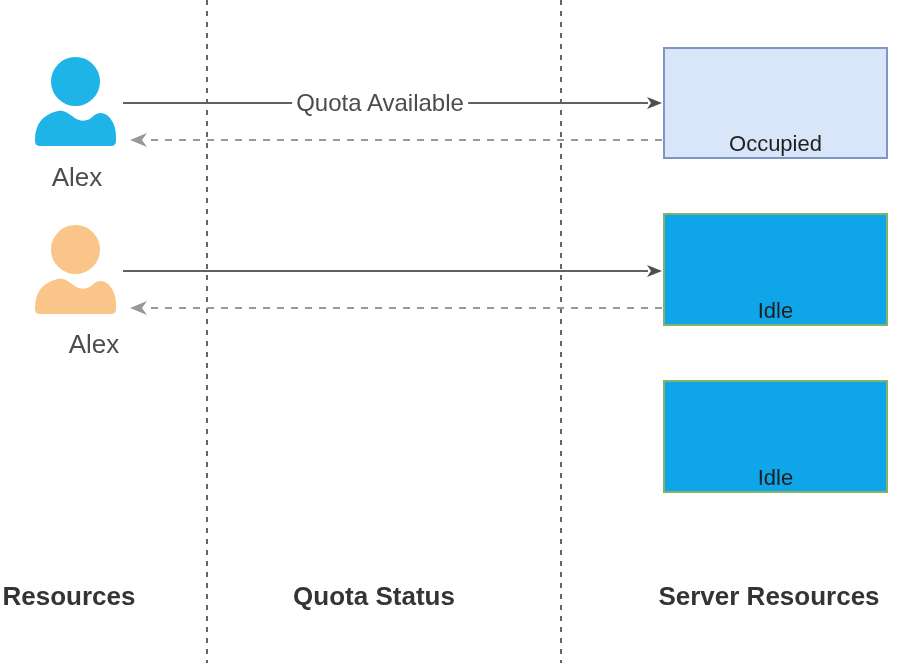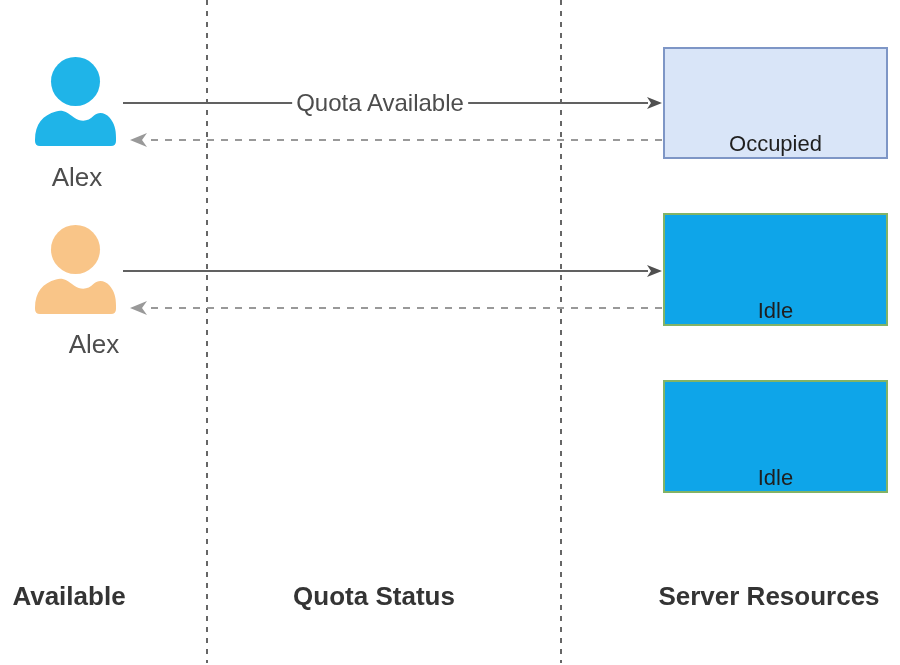--- a/index.html
+++ b/index.html
@@ -121,17 +121,17 @@
   <div class="server-box occupied" style="top:47px; height:112px;">
     <span>Occupied</span>
   </div>
   <div class="server-box idle" style="top:213px; height:113px;">
     <span>Idle</span>
   </div>
   <div class="server-box idle" style="top:380px; height:113px;">
     <span>Idle</span>
   </div>
 
-  <div class="col-header" style="left:69px; top:596px;">Available</div>
+  <div class="col-header" style="left:69px; top:596px;">Resources</div>
   <div class="col-header" style="left:769px; top:596px;">Server Resources</div>
   <div class="col-header" style="left:374px; top:596px;">Quota Status</div>
 
 </div>
 
 </body></html>

